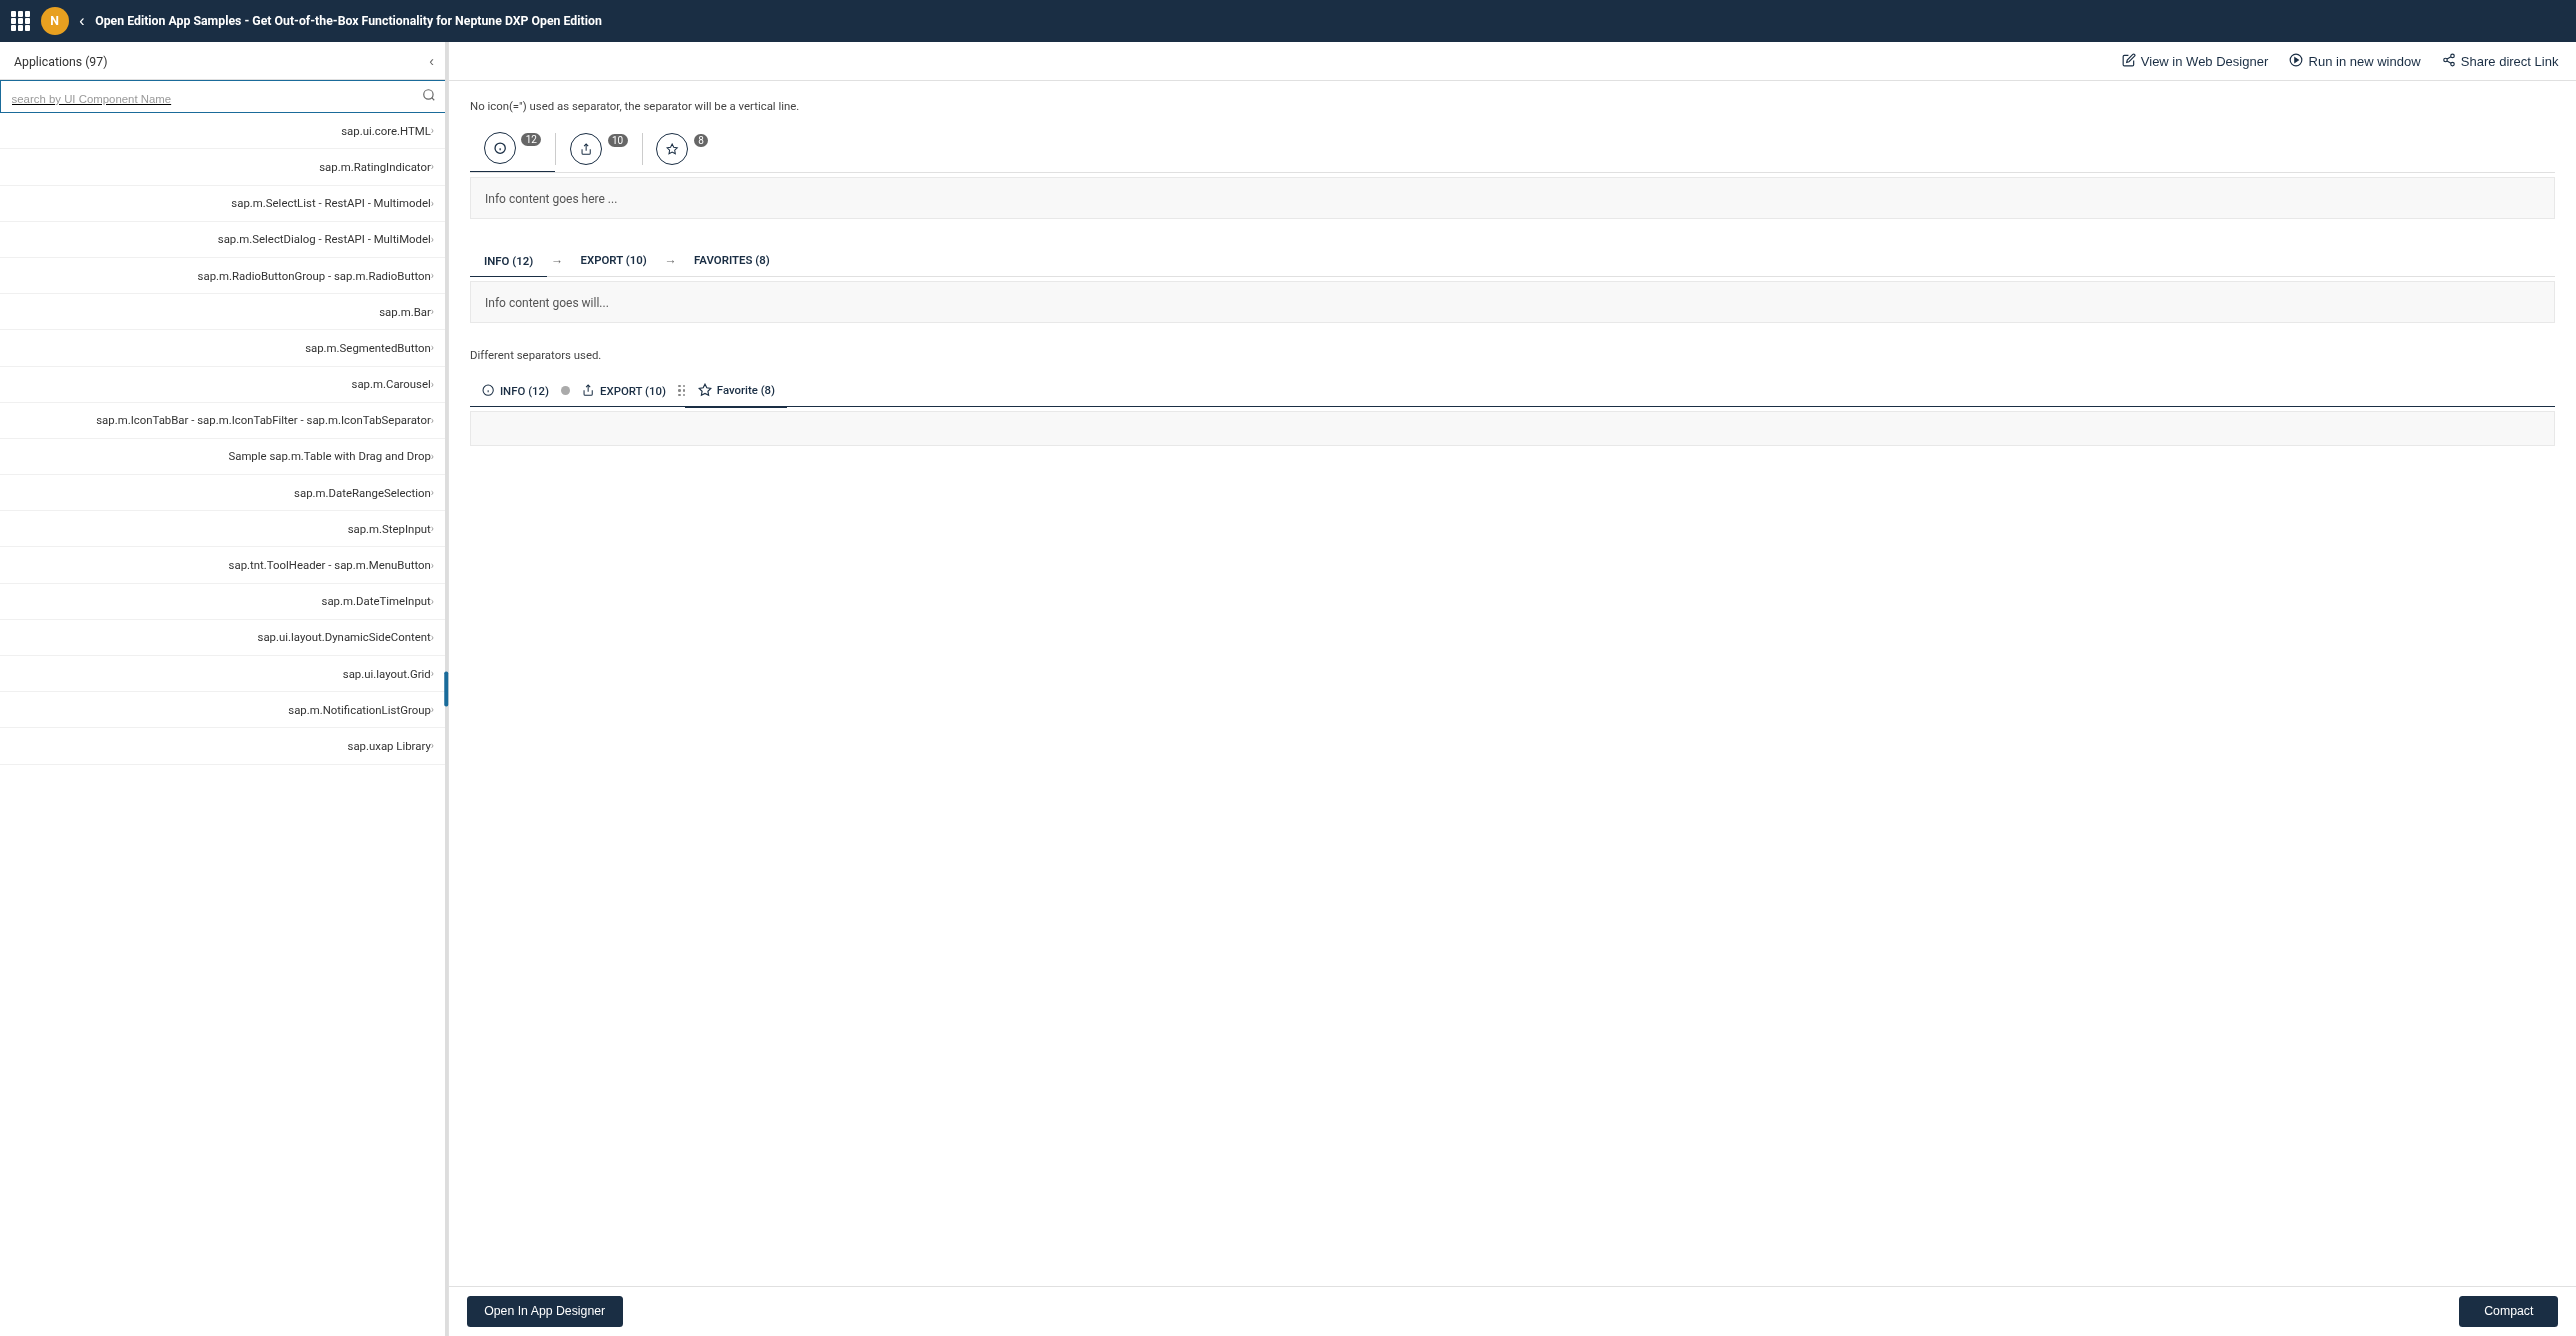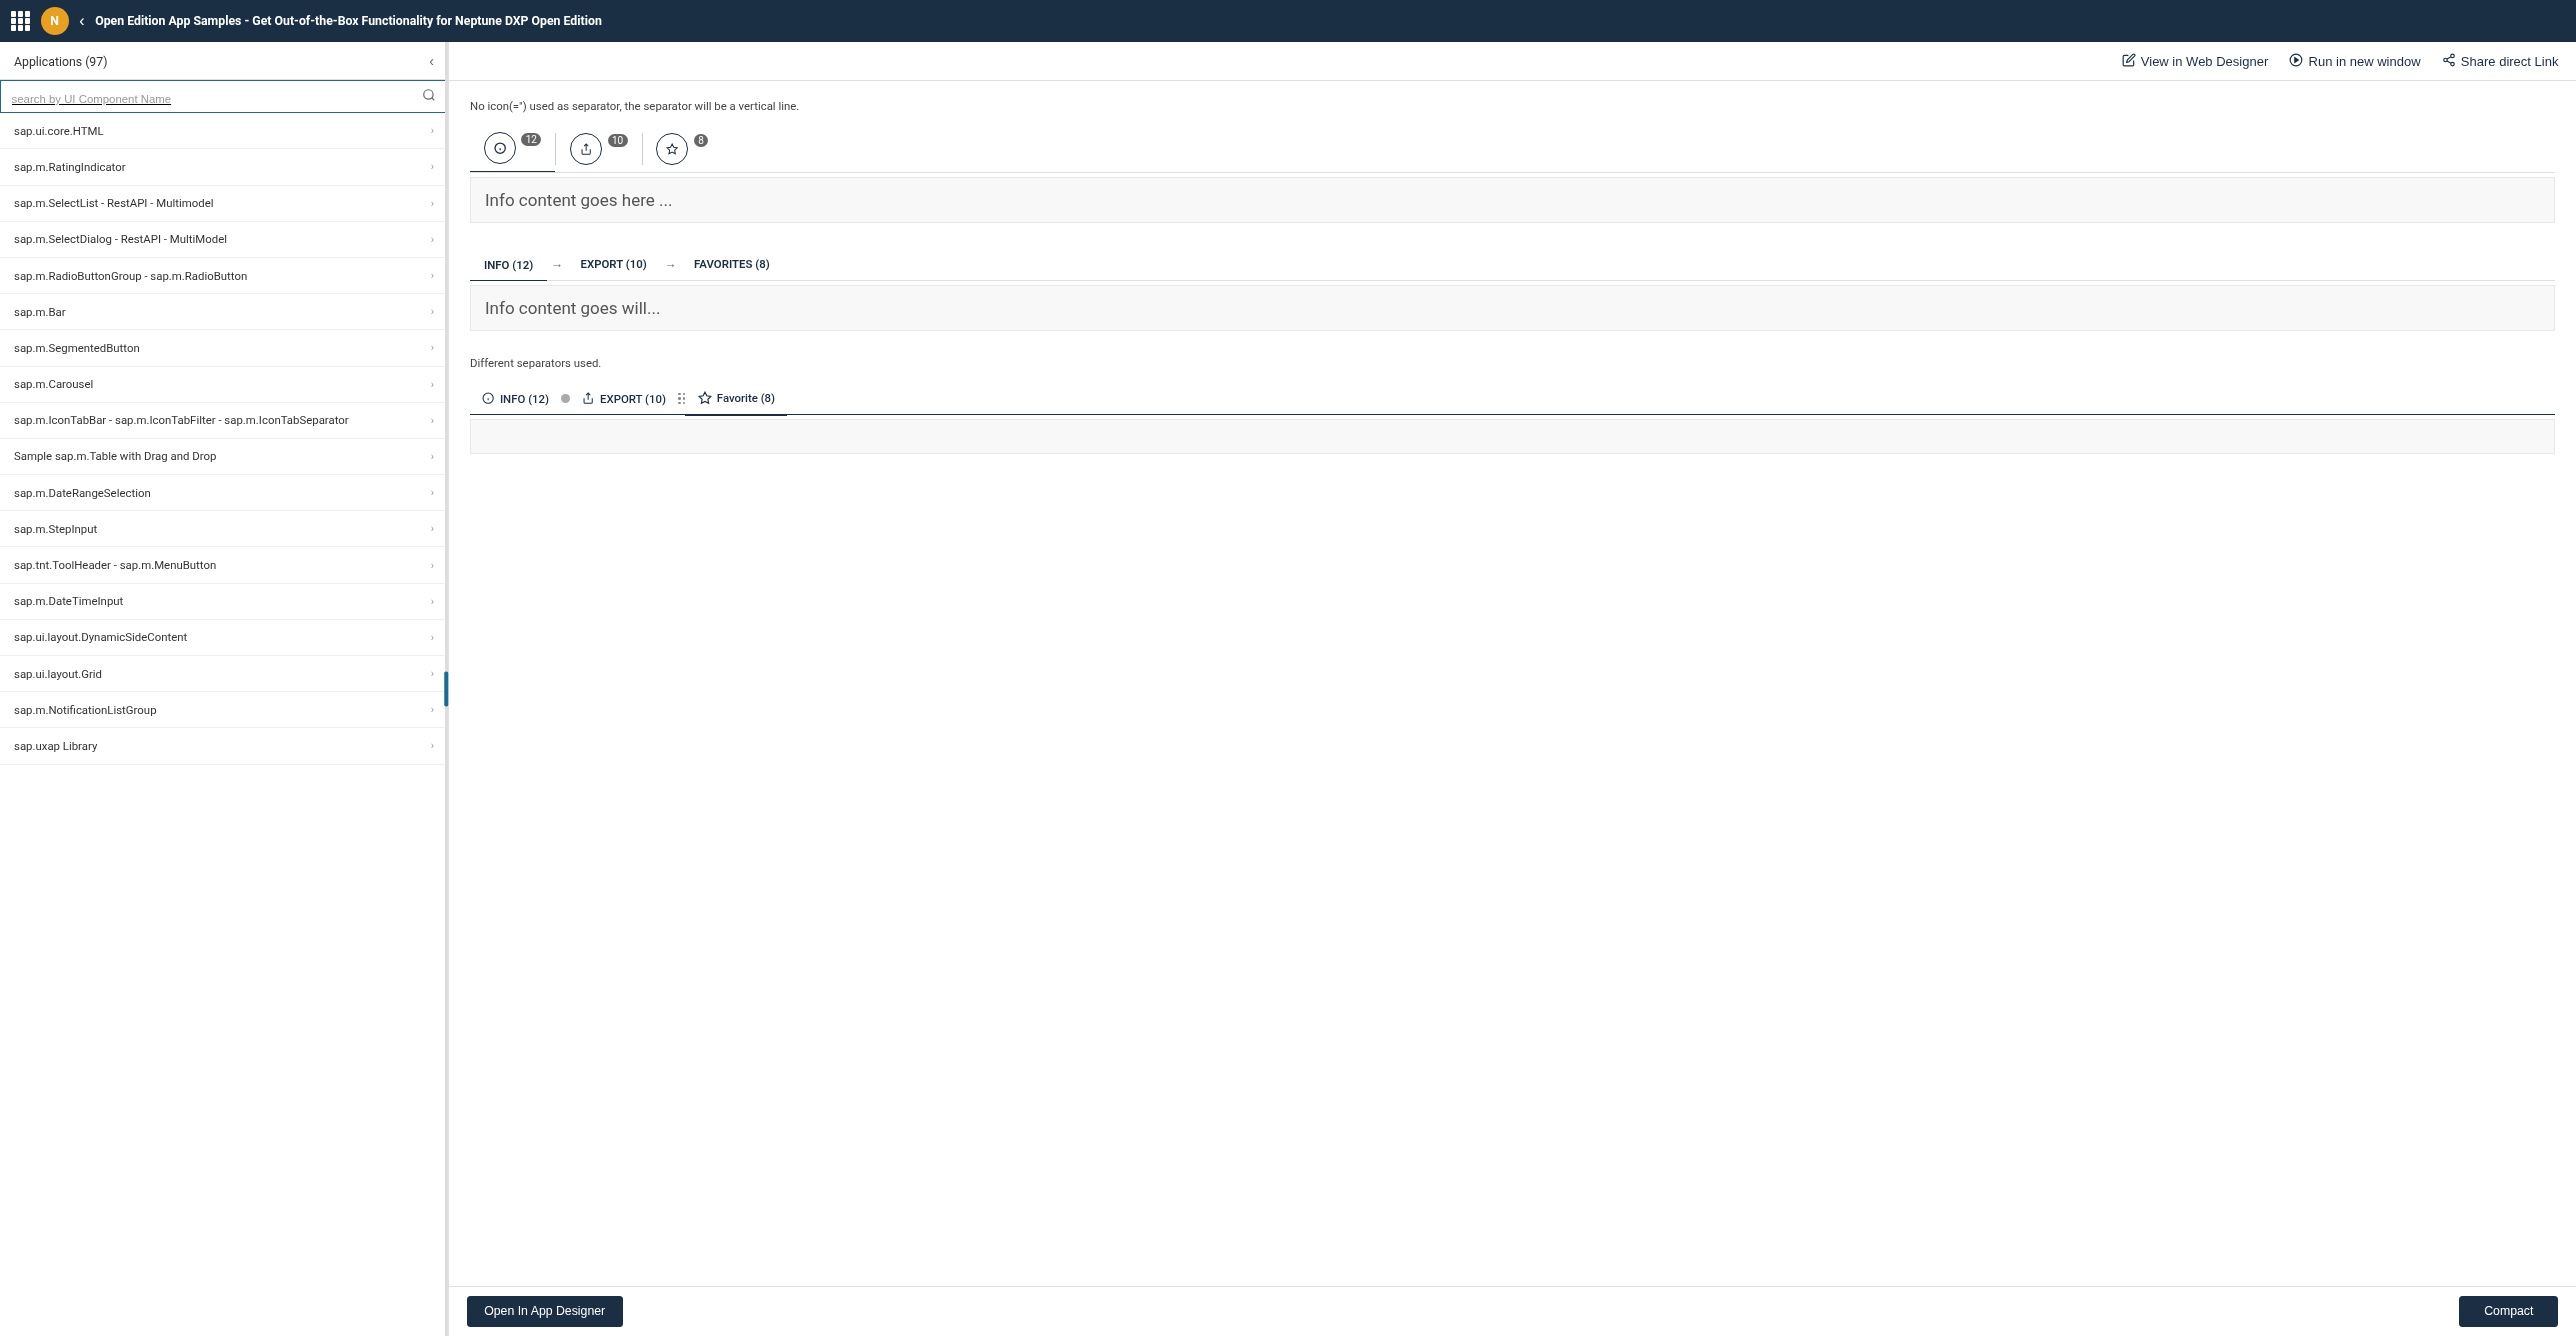--- a/index.html
+++ b/index.html
@@ -23,21 +23,21 @@
     .sidebar { width: 449px; background: white; border-right: 0.9px solid #e0e0e0; display: flex; flex-direction: column; position: relative; }
     .sidebar-header { display: flex; align-items: flex-end; justify-content: space-between; padding: 10.6px 14px; border-bottom: 0.9px solid #e0e0e0; }
     .sidebar-title { font-size: 12.3px; color: #333; }
     .collapse-btn { background: none; border: none; cursor: pointer; color: #666; font-size: 14px; }
     .search-container { padding: 7px 10.6px; border-bottom: 0.9px solid #e0e0e0; display: flex; align-items: flex-end; border: 1.8px solid #1a6b9a; margin: 0; text-decoration: underline; }
     .search-input { flex: 1; border: none; outline: none; font-size: 11.4px; color: #333; background: transparent; }
     .search-input::placeholder { color: #999; }
     .search-icon-btn { background: none; border: none; cursor: pointer; color: #666; }
 
     .sidebar-list { flex: 1; overflow-y: auto; }
-    .list-item { display: flex; align-items: center; justify-content: space-between; padding: 10.6px 14px; border-bottom: 0.9px solid #f0f0f0; cursor: pointer; font-size: 11.4px; color: #333; }
+    .list-item { display: flex; align-items: center; justify-content: flex-end; padding: 10.6px 14px; border-bottom: 0.9px solid #f0f0f0; cursor: pointer; font-size: 11.4px; color: #333; }
     .list-item-chevron { color: #999; font-size: 10.6px; }
 
     
     .content-area { flex: 1; display: flex; flex-direction: column; background: white; }
 
     
     .content-toolbar { display: flex; align-items: center; justify-content: flex-end; padding: 10.6px 17.6px; border-bottom: 0.9px solid #e0e0e0; gap: 21px; background: white; }
     .toolbar-btn { display: flex; align-items: center; gap: 5.3px; background: none; border: none; cursor: pointer; color: #1a2e44; font-size: 13px; font-weight: 500; }
     .toolbar-icon { font-size: 14px; }
 
@@ -50,21 +50,21 @@
     
     .tab-bar-1 { display: flex; align-items: flex-end; border-bottom: 0.9px solid #e0e0e0; gap: 0; }
     .tab-item-1 { display: flex; flex-direction: column; align-items: center; padding: 7px 14px; cursor: pointer; position: relative; }
     .tab-icon-wrap { display: flex; align-items: center; gap: 3.5px; }
     .tab-icon-circle { width: 32px; height: 32px; border-radius: 50%; border: 1.8px solid #1a2e44; display: flex; align-items: center; justify-content: center; color: #1a2e44; font-size: 12.3px; }
     .tab-badge { background: #666; color: white; font-size: 10px; padding: 0.9px 4.4px; border-radius: 7px; margin-left: 1.8px; position: relative; top: -8.8px; }
     .tab-separator-line { width: 0.9px; height: 32px; background: #ccc; align-self: center; }
 
     
     .content-box { background: #f8f8f8; border: 0.9px solid #e8e8e8; padding: 12.3px 14px; margin-top: 3.5px; }
-    .content-box-text { font-size: 17px; color: #555; }
+    .content-box-text { font-size: 12px; color: #555; }
 
     
     .tab-bar-2 { display: flex; align-items: center; border-bottom: 1.8px solid #e0e0e0; gap: 0; }
     .tab-item-2 { display: flex; align-items: center; padding: 8.8px 14px; cursor: pointer; font-size: 11.4px; font-weight: 600; color: #1a2e44; position: relative; }
     .tab-item-2.active { border-bottom: 1.8px solid #1a2e44; margin-bottom: -1.8px; }
     .tab-arrow { color: #666; margin: 0 3.5px; font-size: 12.3px; }
 
     
     .tab-bar-3 { display: flex; align-items: center; border-bottom: 1.8px solid #1a2e44; gap: 0; }
     .tab-item-3 { display: flex; align-items: center; gap: 5.3px; padding: 8.8px 12.3px; cursor: pointer; font-size: 11.4px; font-weight: 500; color: #1a2e44; position: relative; }

